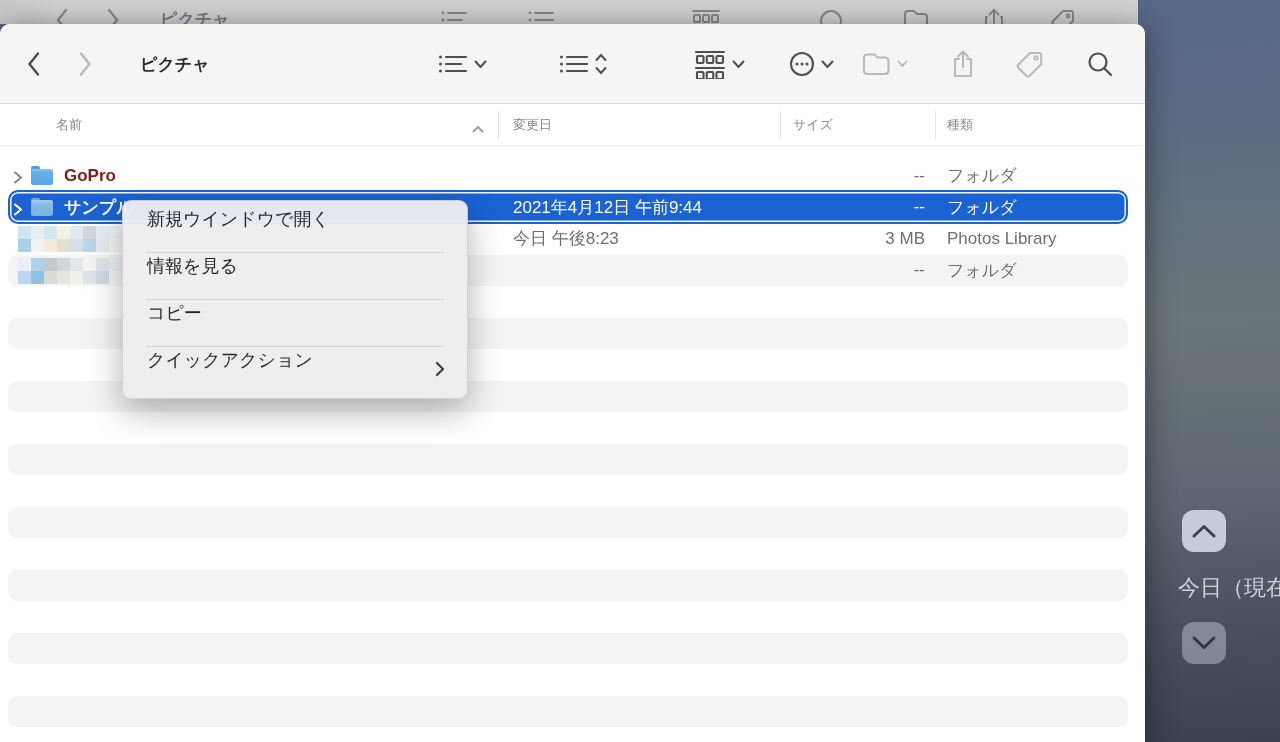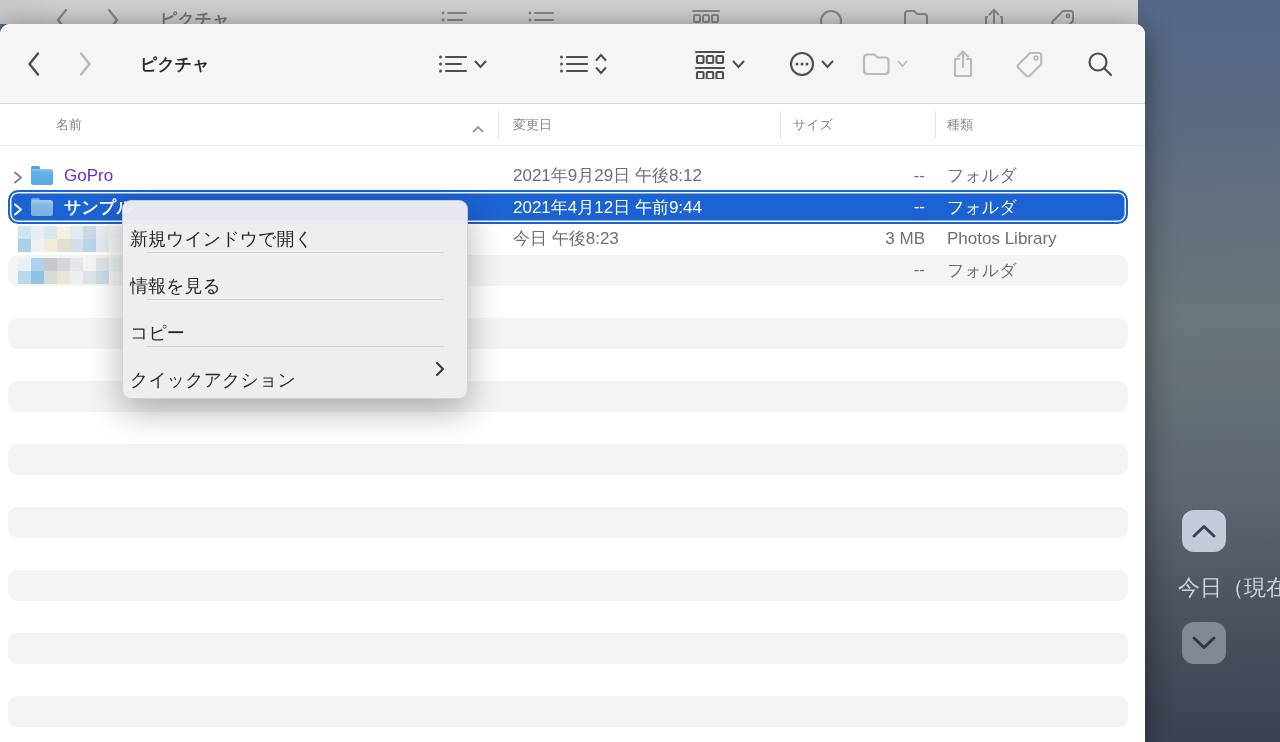--- a/index.html
+++ b/index.html
@@ -33,21 +33,21 @@
   .colhead .hlabel { position:absolute; top:0; height:42px; display:flex; align-items:center;text-align:right; }
   .colhead .vsep { position:absolute; top:7px; height:28px; width:1px; background:#e2e2e3; }
   .sort-ind { position:absolute; left:472px; top:17px; color:#9a9a9e; }
 
   
   .list { position:absolute; left:0; top:122px; width:100%; height:596px; }
   .row, .stripe { position:absolute; left:0; width:100%; height:31.5px; }
   .stripe-fill { position:absolute; left:8px; width:1120px; top:0; height:31.5px;
                  background:#f5f4f5; border-radius:9px; }
   .cell { position:absolute; top:0; height:31.5px; display:flex; align-items:center; }
-  .c-name  { left:64px; font-size:17px; font-weight:400; color:#6d28d9; }
+  .c-name  { left:64px; font-size:17px; font-weight:700; color:#7f1d1d; }
   .c-date  { left:513px; font-size:17px; color:#6f6f73; }
   .c-size  { left:800px; width:125px; justify-content:flex-end; font-size:17px; color:#6f6f73; }
   .c-kind  { left:947px; font-size:17px; color:#6f6f73; }
   .disc { position:absolute; left:13px; top:10px; color:#848487; }
   .foldericon { position:absolute; left:31px; top:6px; width:22px; height:19px; }
   .f-tab { position:absolute; left:0; top:0; width:9px; height:5px; border-radius:2px 2px 0 0; background:#4f9fdd; }
   .f-body{ position:absolute; left:0; top:2.5px; width:22px; height:16px; border-radius:2.5px;
            background:linear-gradient(180deg,#8ec7f0 0%,#63b0e9 20%,#5aa8e4 100%); }
 
   
@@ -59,22 +59,22 @@
   .row.selected .disc { color:#fff; }
   .row.selected .f-tab { background:#79a8d6; }
   .row.selected .f-body{ background:linear-gradient(180deg,#a9cdeb 0%,#85b9e4 30%,#7db3e1 100%); }
 
   .mosaic { position:absolute; left:18px; top:3px; }
 
   
   .menu { position:absolute; left:122px; top:176px; width:346px;
           background:rgba(237,236,239,.97); border:1px solid rgba(0,0,0,.12);
           border-radius:9px; box-shadow:0 12px 34px rgba(0,0,0,.3); padding:6px 0; z-index:5; }
-  .menu-item { position:relative; height:44px; display:flex; align-items:flex-end;
-               padding:0 7px; font-size:18px; color:#262628; }
+  .menu-item { position:relative; height:44px; display:flex; align-items:flex-start;
+               padding:0 24px; font-size:18px; color:#262628; }
   .menu-sep { height:1px; background:#d2d2d4; margin:1px 23px; }
   .menu-arrow { position:absolute; right:22px; top:13px; color:#3c3c3e; }
 
   
   .scrollbtn { position:absolute; width:44px; height:42px; border-radius:12px;
                display:flex; align-items:center; justify-content:center; z-index:1; }
   .scroll-up   { left:1182px; top:510px; background:rgba(208,215,230,.9); color:#3a4152; }
   .scroll-down { left:1182px; top:622px; background:rgba(150,156,168,.75); color:#2f3542; }
   .scroll-label { position:absolute; left:1178px; top:573px; font-size:22px; color:#cfd3da;
                   white-space:nowrap; z-index:1; }
@@ -292,21 +292,20 @@
       <span class="disc">
         <svg width="10" height="13" viewBox="0 0 10 13">
             <path d="M2 1.5 L8 6.5 L2 11.5" fill="none" stroke="currentColor" stroke-width="2" stroke-linecap="round" stroke-linejoin="round"></path>
           </svg>
       </span>
       <span class="foldericon">
           <span class="f-tab"></span>
           <span class="f-body"></span>
         </span>
       <span class="cell c-name">GoPro</span>
-      <span class="cell c-date">2021年9月29日 午後8:12</span>
       <span class="cell c-size">--</span>
       <span class="cell c-kind">フォルダ</span>
     </div>
 
     <div class="sel-ring"></div>
     <div class="row selected" style="top:45.5px">
       <span class="disc">
         <svg width="10" height="13" viewBox="0 0 10 13">
             <path d="M2 1.5 L8 6.5 L2 11.5" fill="none" stroke="currentColor" stroke-width="2" stroke-linecap="round" stroke-linejoin="round"></path>
           </svg>

